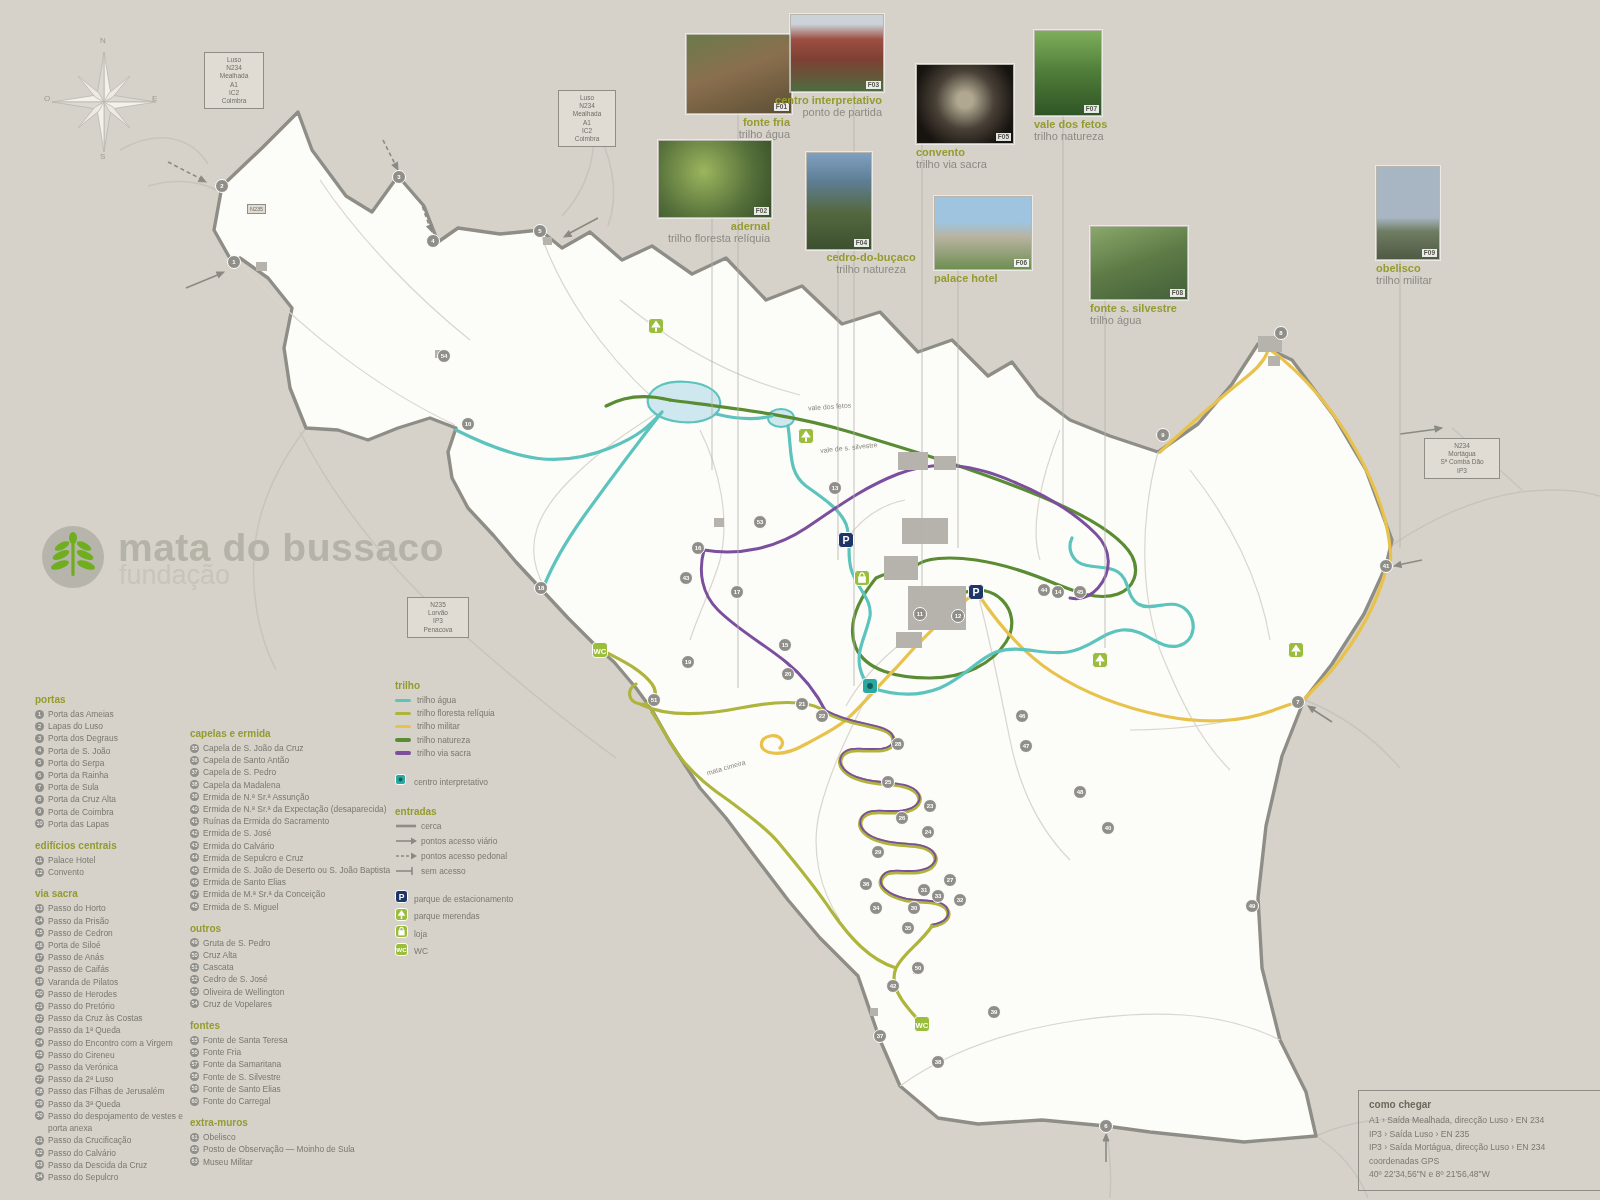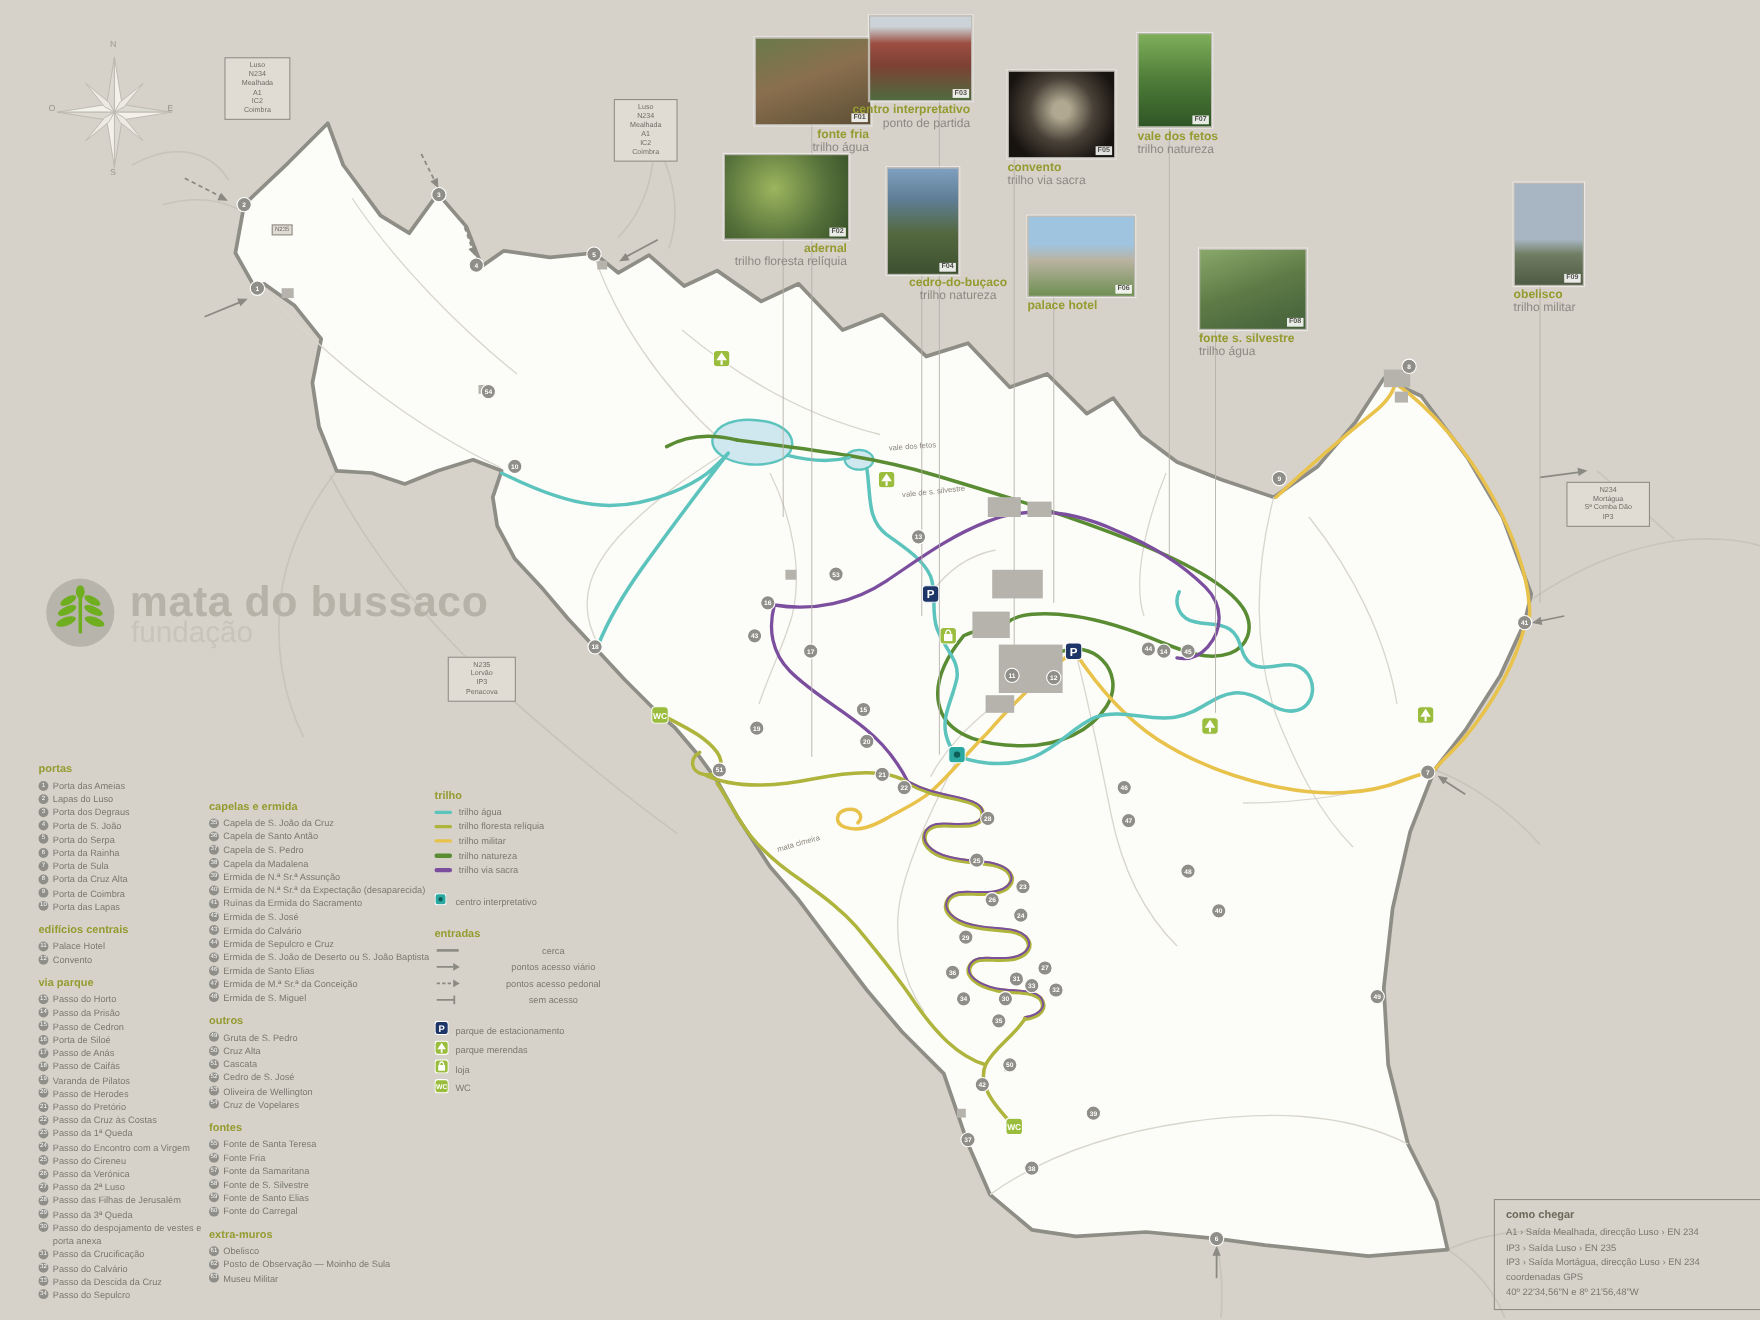--- a/index.html
+++ b/index.html
@@ -10,21 +10,21 @@
   .lcol{position:absolute;color:#79786f;}
   .lhead{font-size:10px;font-weight:bold;color:#949b30;margin:10px 0 3px 0;}
   .lhead:first-child{margin-top:0;}
   .li{display:flex;align-items:flex-start;font-size:8.4px;line-height:12.2px;color:#79786f;}
   .num{flex:none;width:9px;height:9px;border-radius:50%;background:#8f8e88;color:#fff;font-size:5.5px;line-height:9px;text-align:center;margin:1.5px 4px 0 0;}
   .lbl{flex:1;}
   .sw{flex:none;width:16px;height:3.5px;border-radius:2px;margin:4.5px 6px 0 0;}
   .esym{flex:none;width:26px;margin-top:1px;}
   .fic{flex:none;width:14px;margin:0 5px 0 0;}
   .li.f{line-height:14.5px;align-items:center;}
-  .li.e{line-height:13.2px;text-align:center;}
+  .li.e{line-height:13.2px;}
   .li.s{line-height:13.2px;}
   
   .photo{position:absolute;border:1px solid #b9b6ae;box-shadow:0 0 0 1px rgba(255,255,255,.5);}
   .ptag{position:absolute;right:2px;bottom:2px;background:rgba(255,255,255,.88);color:#55544e;font-size:6.5px;font-weight:bold;padding:0 2px;line-height:8px;}
   .ptag:empty{display:none;}
   .plabel{position:absolute;line-height:12px;}
   .pname{font-size:11px;font-weight:bold;color:#949b30;}
   .ptrail{font-size:11px;color:#8b8a82;}
   .ph1{background:linear-gradient(160deg,#6b7a4a,#8a6f4e 45%,#5d4f35);}
   .ph2{background:linear-gradient(180deg,#cbd3d8 12%,#9c4f42 32%,#7e4034 58%,#4f6b3f);}
@@ -639,21 +639,21 @@
   <div>
         <div class="li">
           <span class="num">11</span>
           <span class="lbl">Palace Hotel</span>
         </div>
         <div class="li">
           <span class="num">12</span>
           <span class="lbl">Convento</span>
         </div>
       </div>
-  <div class="lhead">via parque</div>
+  <div class="lhead">via sacra</div>
   <div>
         <div class="li">
           <span class="num">13</span>
           <span class="lbl">Passo do Horto</span>
         </div>
         <div class="li">
           <span class="num">14</span>
           <span class="lbl">Passo da Prisão</span>
         </div>
         <div class="li">
@@ -863,21 +863,21 @@
           <span class="num">62</span>
           <span class="lbl">Posto de Observação — Moinho de Sula</span>
         </div>
         <div class="li">
           <span class="num">63</span>
           <span class="lbl">Museu Militar</span>
         </div>
       </div>
 </div>
 
-<div class="lcol" style="left:395px;top:718px;width:190px;">
+<div class="lcol" style="left:395px;top:680px;width:190px;">
   <div class="lhead">trilho</div>
   <div>
         <div class="li s">
           <span class="sw" style="background: rgb(92, 195, 189);"></span>
           <span class="lbl">trilho água</span>
         </div>
         <div class="li s">
           <span class="sw" style="background: rgb(174, 180, 60);"></span>
           <span class="lbl">trilho floresta relíquia</span>
         </div>

